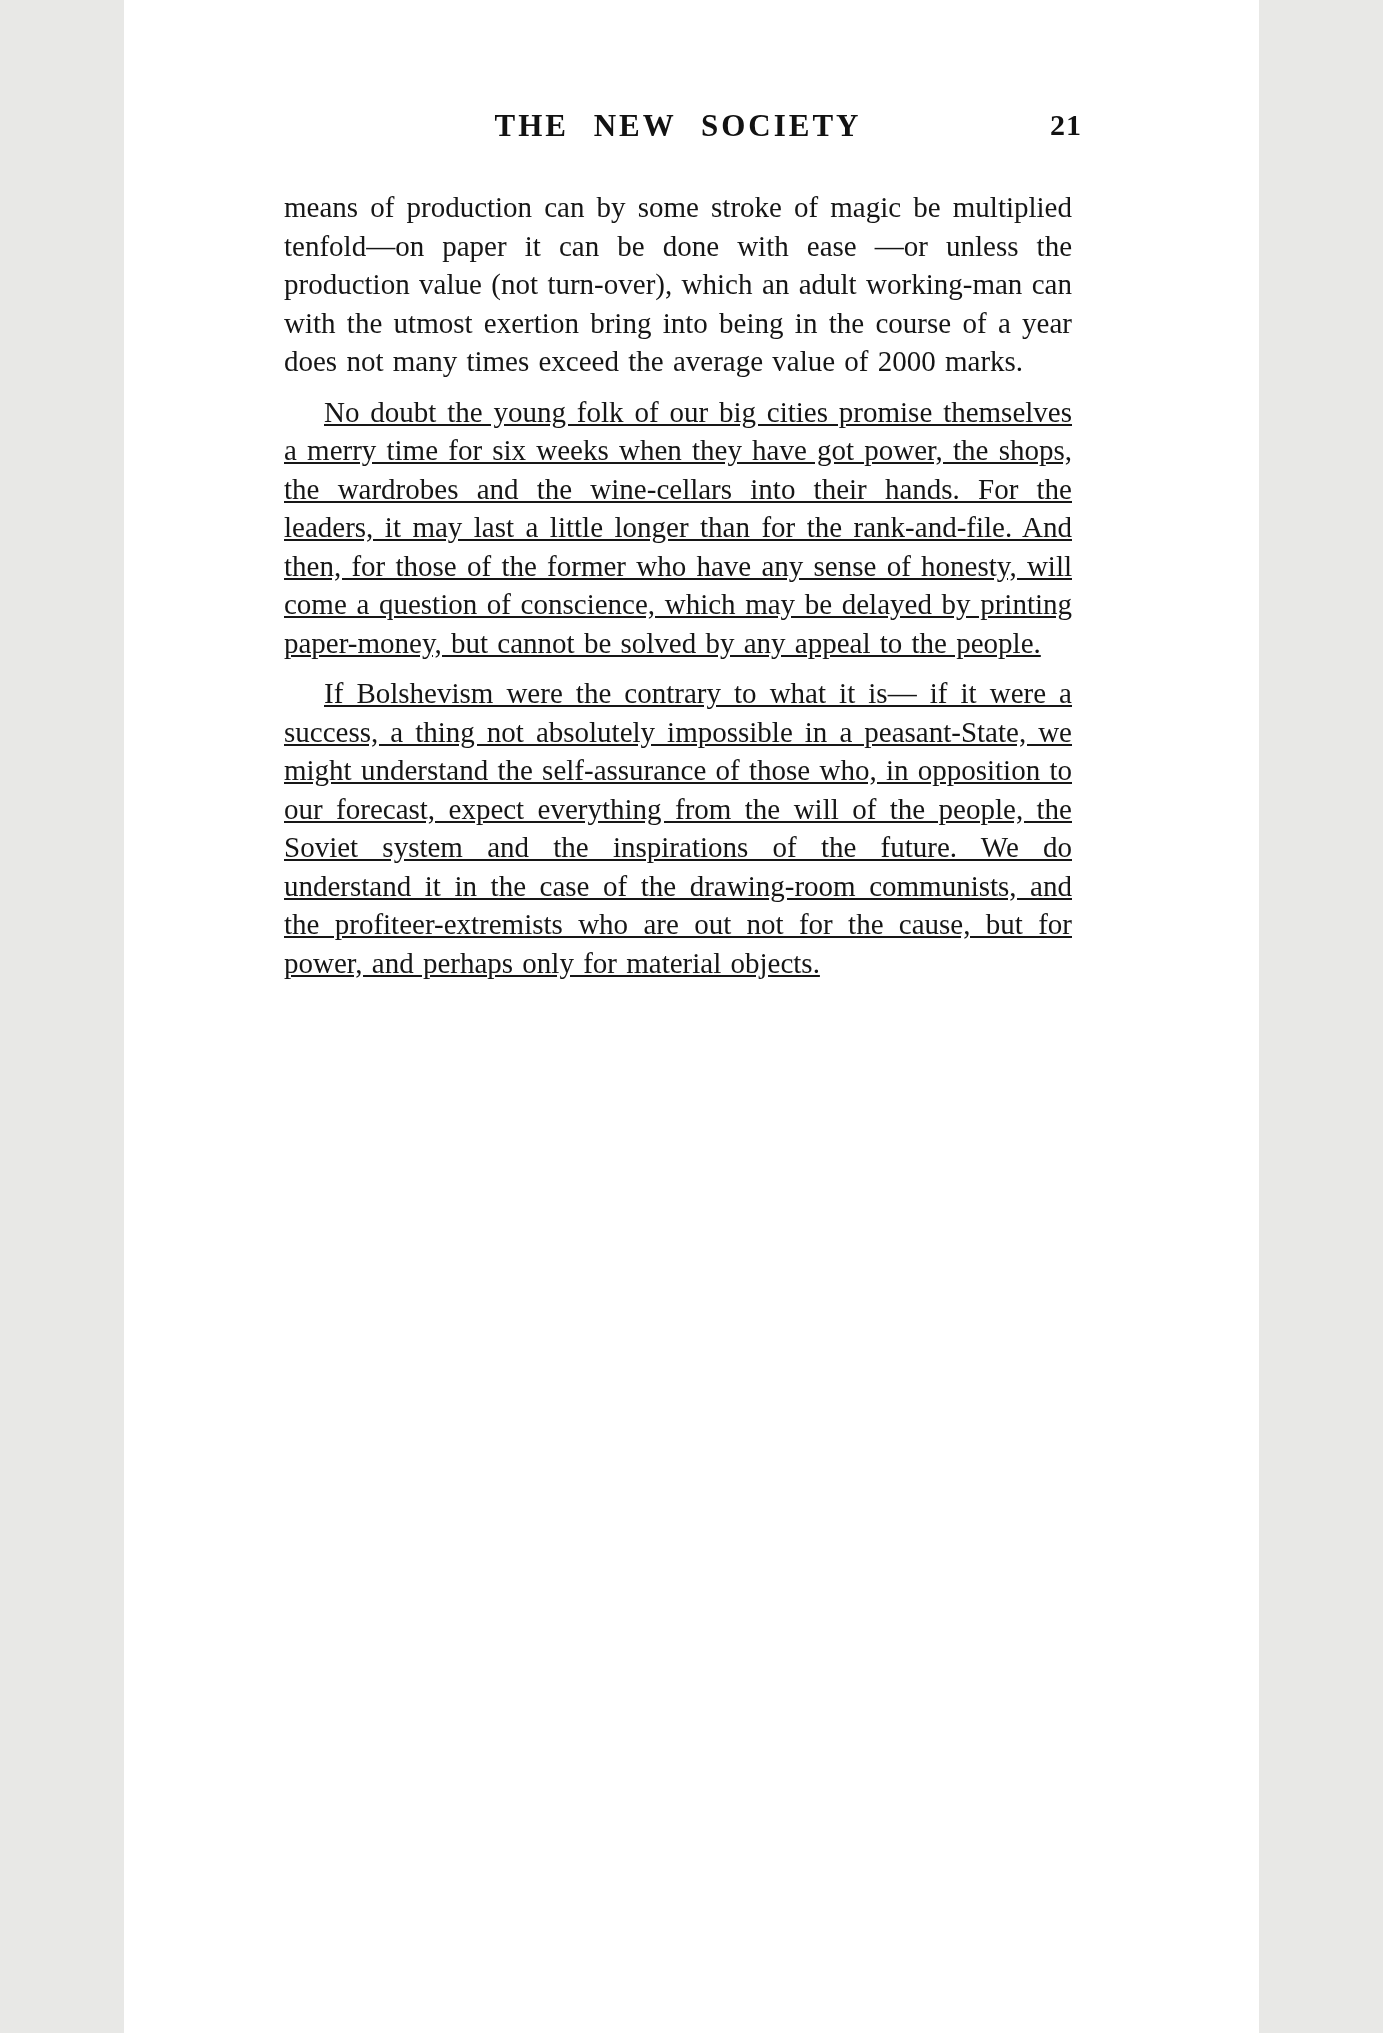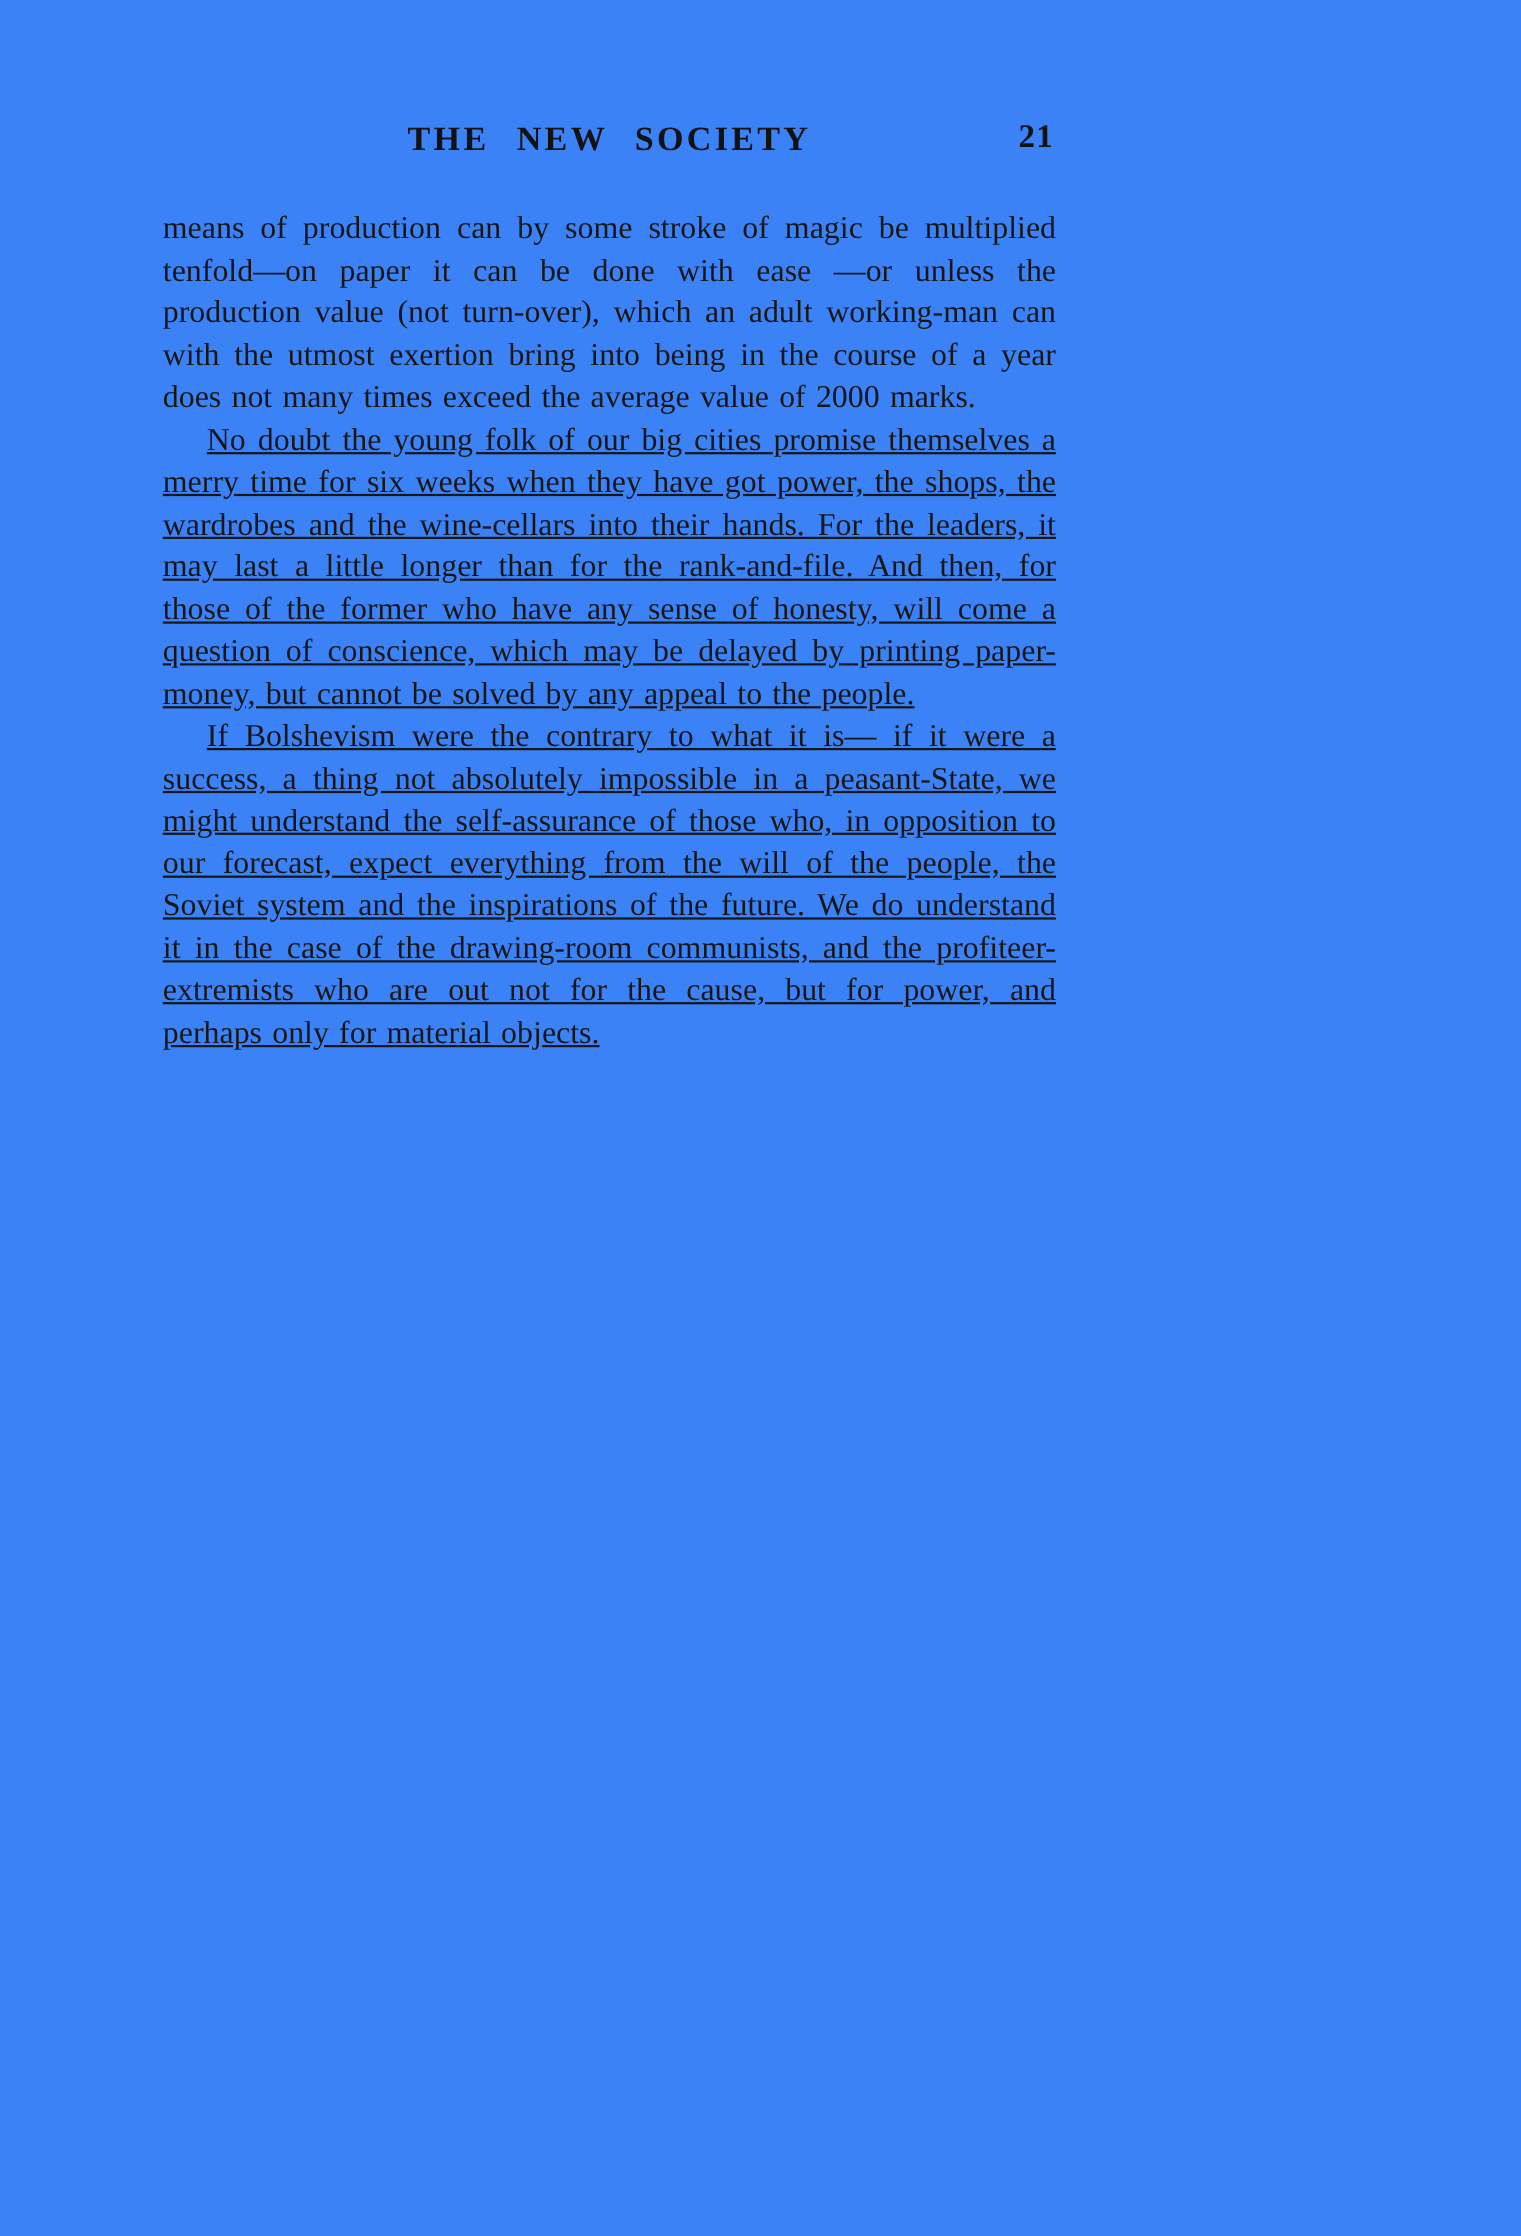--- a/index.html
+++ b/index.html
@@ -2,24 +2,24 @@
 <html><head>
 <meta charset="utf-8">
 <style>
   html, body {
     margin: 0;
     padding: 0;
     background: #e8e8e6;
   }
   .page {
     position: relative;
-    width: 1383px;
+    width: 1135px;
     height: 2033px;
     margin: 0 auto;
-    background: #3b82f6;
+    background: #ffffff;
     overflow: hidden;
     font-family: "Liberation Serif", "DejaVu Serif", serif;
     color: #141414;
   }
   .content {
     position: absolute;
     left: 148px;
     top: 108px;
     width: 812px;
   }
@@ -42,21 +42,21 @@
   .running-head .page-number {
     position: absolute;
     right: 2px;
     top: 0;
     font-weight: bold;
     font-size: 30px;
     letter-spacing: 1px;
     color: #121212;
   }
   .body-text p {
-    margin: 0;
+    margin: 12px;
     padding: 0;
     font-size: 29px;
     line-height: 38.5px;
     text-align: justify;
     word-spacing: 2px;
     color: #161616;
   }
   .body-text p.indented {
     text-indent: 40px;
     text-decoration: underline;

